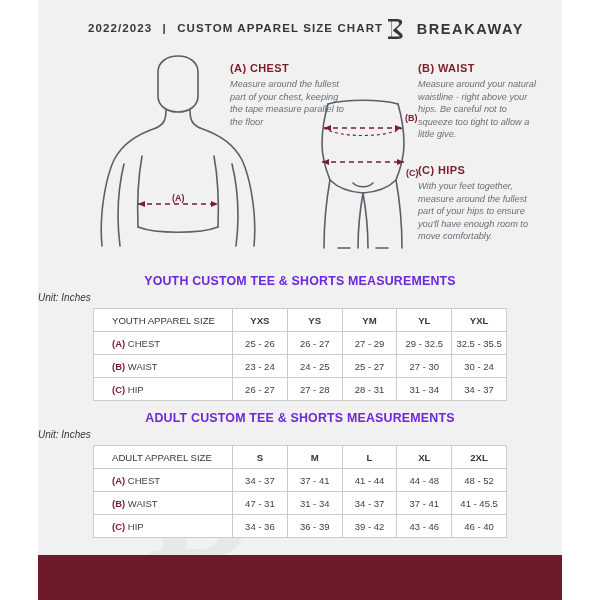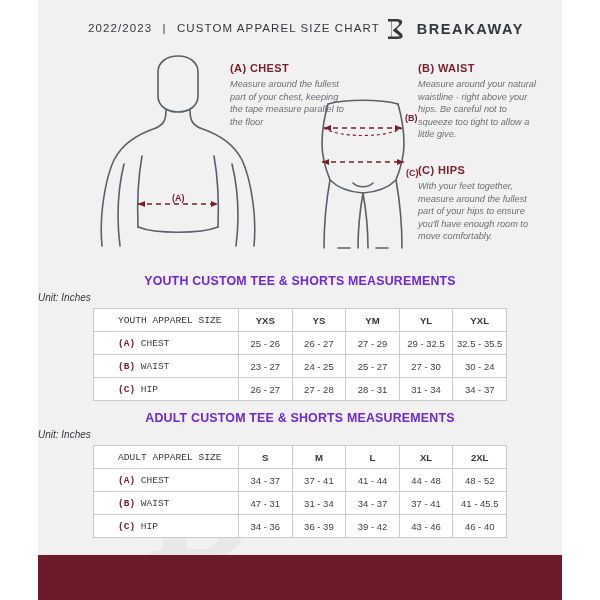--- a/index.html
+++ b/index.html
@@ -46,21 +46,21 @@
     position: absolute;
     left: 0; top: 0;
     width: 524px;
     height: 52px;
   }
   .hdr-text {
     position: absolute;
     left: 50px;
     top: 22px;
     font-size: 11.5px;
-    font-weight: normal;
+    font-weight: bold;
     letter-spacing: 1.1px;
     color: #33373c;
     white-space: nowrap;
   }
   .hdr-sep {
     display: inline-block;
     padding: 0 6px;
     color: #33373c;
   }
   .brand {
@@ -136,24 +136,23 @@
   table.size th, table.size td {
     border: 1px solid #c9cbcd;
     height: 22px;
     font-size: 9.5px;
     color: #3a3f45;
     text-align: center;
     padding: 0;
   }
   table.size th.rowhead, table.size td.rowhead {
     text-align: left;
-    padding-left: 24px;
+    padding-left: 18px;
     width: 120px;
     font-weight: normal;
-    font-family: Liberation Mono, monospace;
   }
   table.size thead th {
     font-weight: bold;
     font-size: 9.6px;
     color: #33373c;
   }
   .lbl {
     color: #7b1d2b;
     font-weight: bold;
   }
@@ -299,21 +298,21 @@
           <td>26 - 27</td>
           <td>27 - 29</td>
           <td>29 - 32.5</td>
           <td>32.5 - 35.5</td>
         </tr>
         <tr>
           <td class="rowhead">
             <span class="lbl">(B)</span> 
             <span>WAIST</span>
           </td>
-          <td>23 - 27</td>
+          <td>23 - 24</td>
           <td>24 - 25</td>
           <td>25 - 27</td>
           <td>27 - 30</td>
           <td>30 - 24</td>
         </tr>
         <tr>
           <td class="rowhead">
             <span class="lbl">(C)</span> 
             <span>HIP</span>
           </td>

